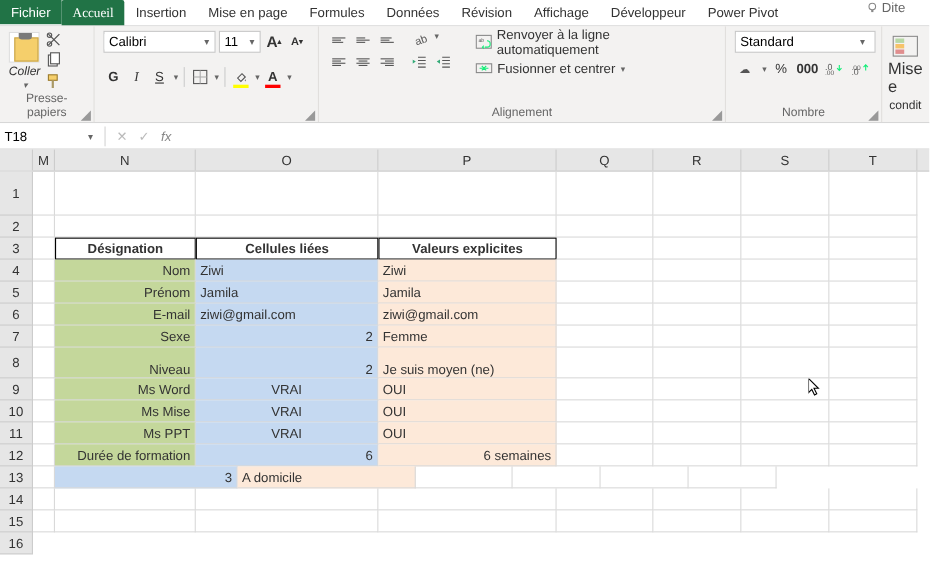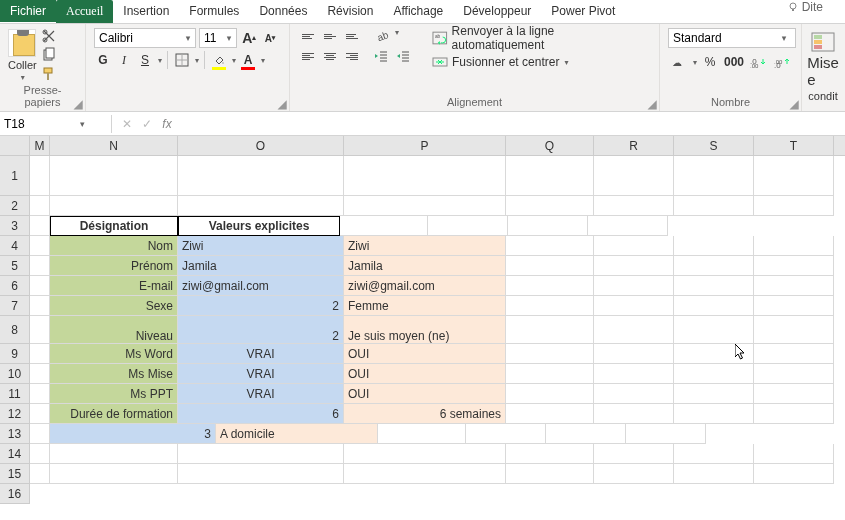--- a/index.html
+++ b/index.html
@@ -14,30 +14,30 @@
 .tab-tell { margin-left: auto; color: #666; display: flex; align-items: center; gap: 4px; padding-right: 22px; }
 .bulb { width: 10px; height: 10px; }
 
 
 .ribbon { display: flex; background: #f3f2f1; border-bottom: 1px solid #d4d4d4; height: 88px; }
 .group { border-right: 1px solid #e1dfdd; padding: 4px 8px 2px 8px; display: flex; flex-direction: column; justify-content: space-between; position: relative; }
 .group-label { text-align: center; font-size: 11px; color: #666; padding-bottom: 1px; }
 .group-corner { position: absolute; right: 2px; bottom: 2px; width: 10px; height: 10px; display: flex; align-items: center; justify-content: center; color: #999; }
 
 
-.clipboard-main { display: flex; gap: 4px; align-items: center; }
+.clipboard-main { display: flex; gap: 4px; align-items: center; font-style: italic; }
 .paste-big { display: flex; flex-direction: column; align-items: center; gap: 2px; }
 .paste-icon { width: 28px; height: 28px; background: #fff; border: 1px solid #ddd; position: relative; }
 .paste-icon::before { content:""; position:absolute; left:4px; top:4px; width:20px; height:20px; background:#f5cf6b; border:1px solid #c7a54e; }
 .paste-icon::after { content:""; position:absolute; left:8px; top:0px; width:12px; height:6px; background:#7a7a7a; border-radius:0 0 3px 3px; }
 .small-icons { display: flex; flex-direction: column; gap: 3px; }
 .si { width: 16px; height: 16px; }
 
 
-.font-row { display: flex; align-items: center; gap: 3px; margin-bottom: 2px; }
+.font-row { display: flex; align-items: center; gap: 3px; margin-bottom: 12px; }
 .combo { display: flex; align-items: center; background: #fff; border: 1px solid #c7c7c7; height: 20px; }
 .combo input { border: none; font-size: 12px; outline: none; padding: 0 4px; }
 .combo .caret { width: 14px; text-align: center; color: #666; font-size: 9px; }
 .fontbtn { min-width: 18px; height: 20px; display: inline-flex; align-items: center; justify-content: center; font-size: 12px; color: #333; }
 .fontbtn.b { font-weight: bold; }
 .fontbtn.i { font-style: italic; font-family: Georgia, serif; }
 .fontbtn.u { text-decoration: underline; }
 .dd { font-size: 8px; color: #666; margin-left: 1px; }
 .aa-big { font-size: 14px; font-weight: bold; }
 .aa-small { font-size: 10px; font-weight: bold; }
@@ -57,21 +57,21 @@
 .num-col { display:flex; flex-direction:column; gap:4px; }
 .num-row { display:flex; gap:2px; align-items:center; }
 .numbtn { width: 22px; height: 20px; display:inline-flex; align-items:center; justify-content:center; font-size:12px; }
 
 
 .styles-col { display:flex; flex-direction:column; align-items:center; gap:2px; padding: 4px 4px 0 4px; }
 .cf-ico { width: 24px; height: 20px; }
 
 
 .fbar { display: flex; align-items: center; border-bottom: 1px solid #d4d4d4; height: 24px; background: #fff; }
-.namebox { width: 112px; border-right: 1px solid #d4d4d4; display:flex; align-items:center; }
+.namebox { width: 96px; border-right: 1px solid #d4d4d4; display:flex; align-items:center; }
 .namebox input { border:none; width: 80px; padding: 2px 4px; font-size: 12px; outline:none; }
 .namebox .caret { color:#666; font-size:9px; padding-right:4px; }
 .f-icons { display:flex; gap:6px; padding:0 8px; color:#bbb; }
 .f-icons span { width:14px; text-align:center; font-size:12px; }
 .fx { font-style: italic; color: #888; }
 .formula-input { flex:1; border:none; outline:none; font-size:12px; padding:2px 4px; }
 
 
 .grid-wrap { position: relative; }
 .colhdr-row { display:flex; background:#e6e6e6; border-bottom:1px solid #ccc; height:20px; }
@@ -107,20 +107,21 @@
 .cursor { position:absolute; width:12px; height:18px; }
 .cursor svg { width:12px; height:18px; }
 </style>
 </head>
 <body>
 
 <div class="tabs">
   <div class="tab file">Fichier</div>
   <div class="tab active">Accueil</div>
   <div class="tab normal">Insertion</div>
+  <div class="tab normal">Mise en page</div>
   <div class="tab normal">Formules</div>
   <div class="tab normal">Données</div>
   <div class="tab normal">Révision</div>
   <div class="tab normal">Affichage</div>
   <div class="tab normal">Développeur</div>
   <div class="tab normal">Power Pivot</div>
   <div class="tab-tell">
     <svg class="bulb" viewBox="0 0 10 10">
         <circle cx="5" cy="4" r="3" fill="none" stroke="#888"></circle>
         <rect x="4" y="7" width="2" height="2" fill="#888"></rect>
@@ -416,20 +417,21 @@
           <div class="cell col-P"></div>
           <div class="cell col-Q"></div>
           <div class="cell col-R"></div>
           <div class="cell col-S"></div>
           <div class="cell col-T"></div>
         </div>
 
       <div class="cellrow">
           <div class="cell col-M"></div>
         <div class="cell col-N hdr-cell">Désignation</div>
+        <div class="cell col-O hdr-cell">Cellules liées</div>
         <div class="cell col-P hdr-cell">Valeurs explicites</div>
         <div class="cell col-Q"></div>
           <div class="cell col-R"></div>
           <div class="cell col-S"></div>
           <div class="cell col-T"></div>
         </div>
 
       <div class="cellrow">
           <div class="cell col-M"></div>
         <div class="cell col-N bg-green ralign">Nom</div>

